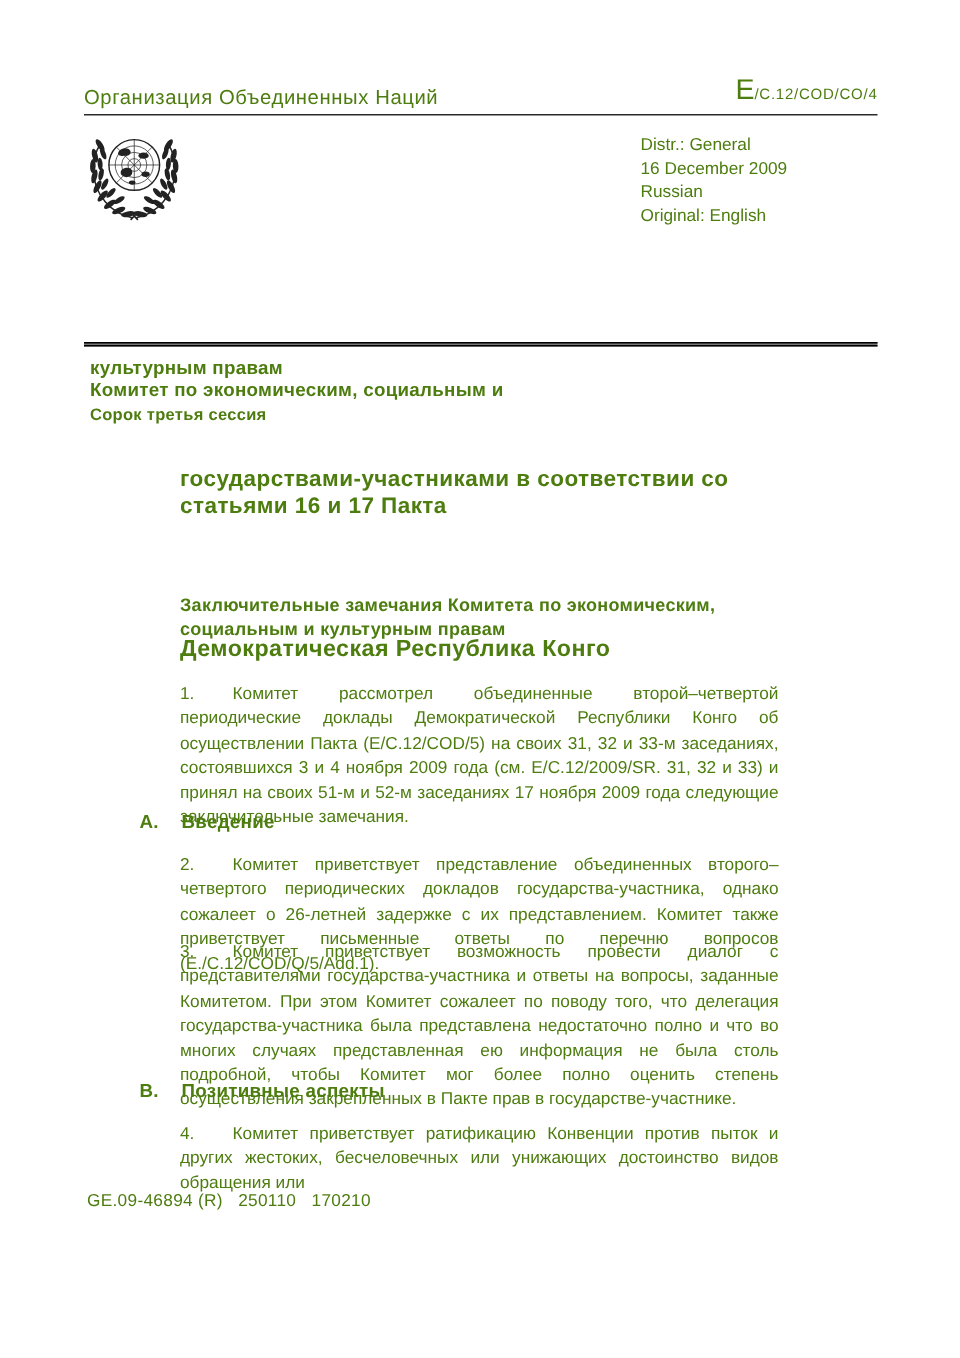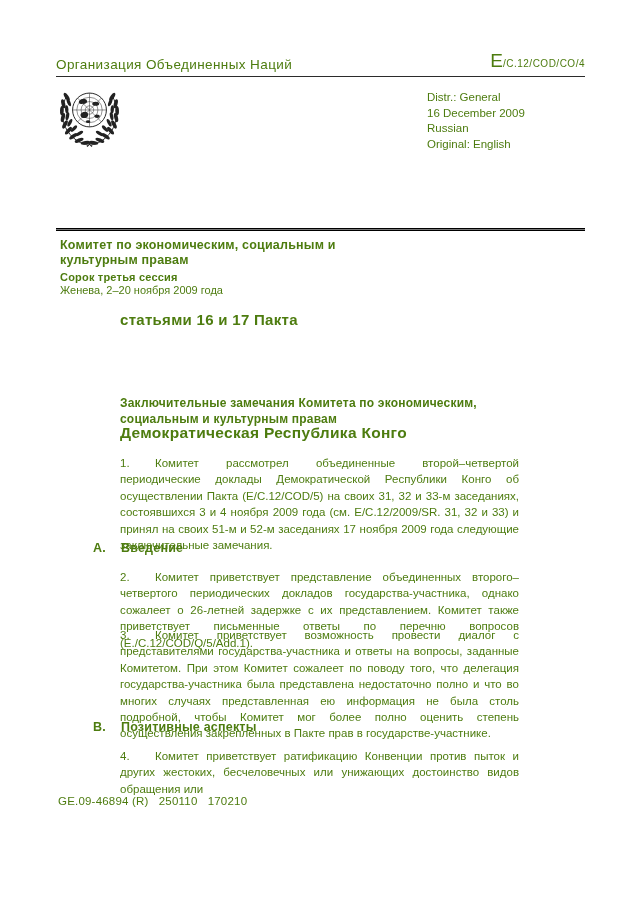--- a/index.html
+++ b/index.html
@@ -131,28 +131,28 @@
     <span class="tline">Distr.: General</span>
     <span class="tline">16 December 2009</span>
     <span class="tline">Russian</span>
     <span class="tline">Original: English</span>
   </div>
 
   <div class="rule-thick"></div>
 
   <div class="committee">
     <div class="name">
+      <span class="tline">культурным правам</span>
       <span class="tline">Комитет по экономическим, социальным и</span>
-      <span class="tline">культурным правам</span>
     </div>
     <div class="session">Сорок третья сессия</div>
-    <div class="venue">Женева, 2–20 ноября 2009 года</div>
   </div>
 
   <div class="h1">
+    <span class="tline">государствами-участниками в соответствии со</span>
     <span class="tline">статьями 16 и 17 Пакта</span>
   </div>
 
   <div class="h2">
     <span class="tline">Заключительные замечания Комитета по экономическим,</span>
     <span class="tline">социальным и культурным правам</span>
   </div>
 
   <div class="country">Демократическая Республика Конго</div>
 

